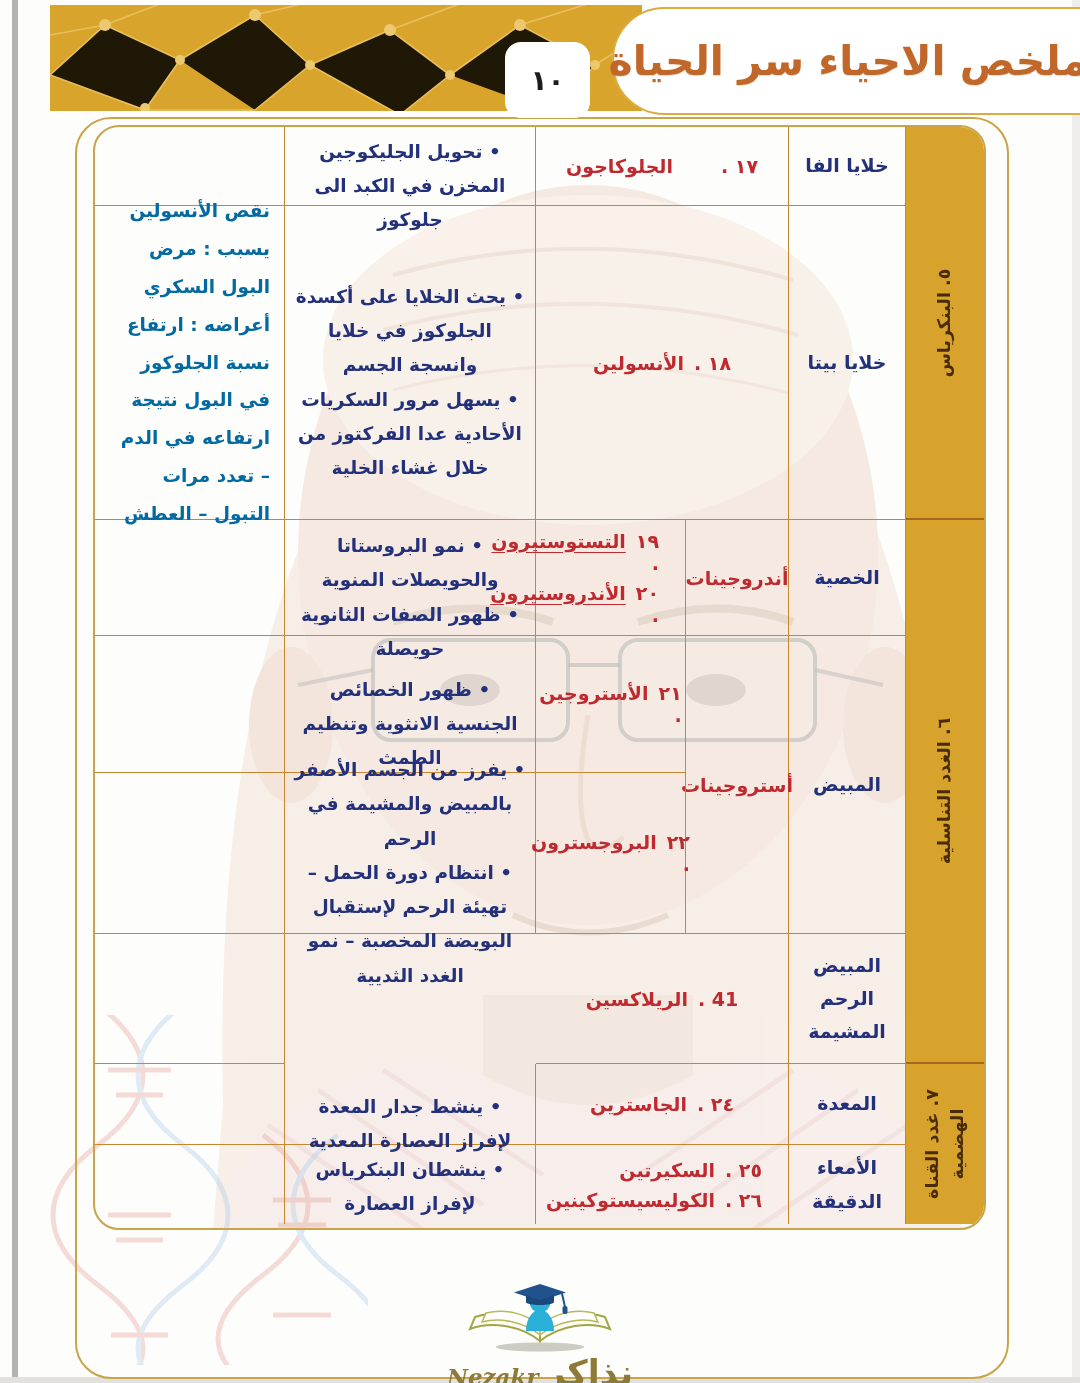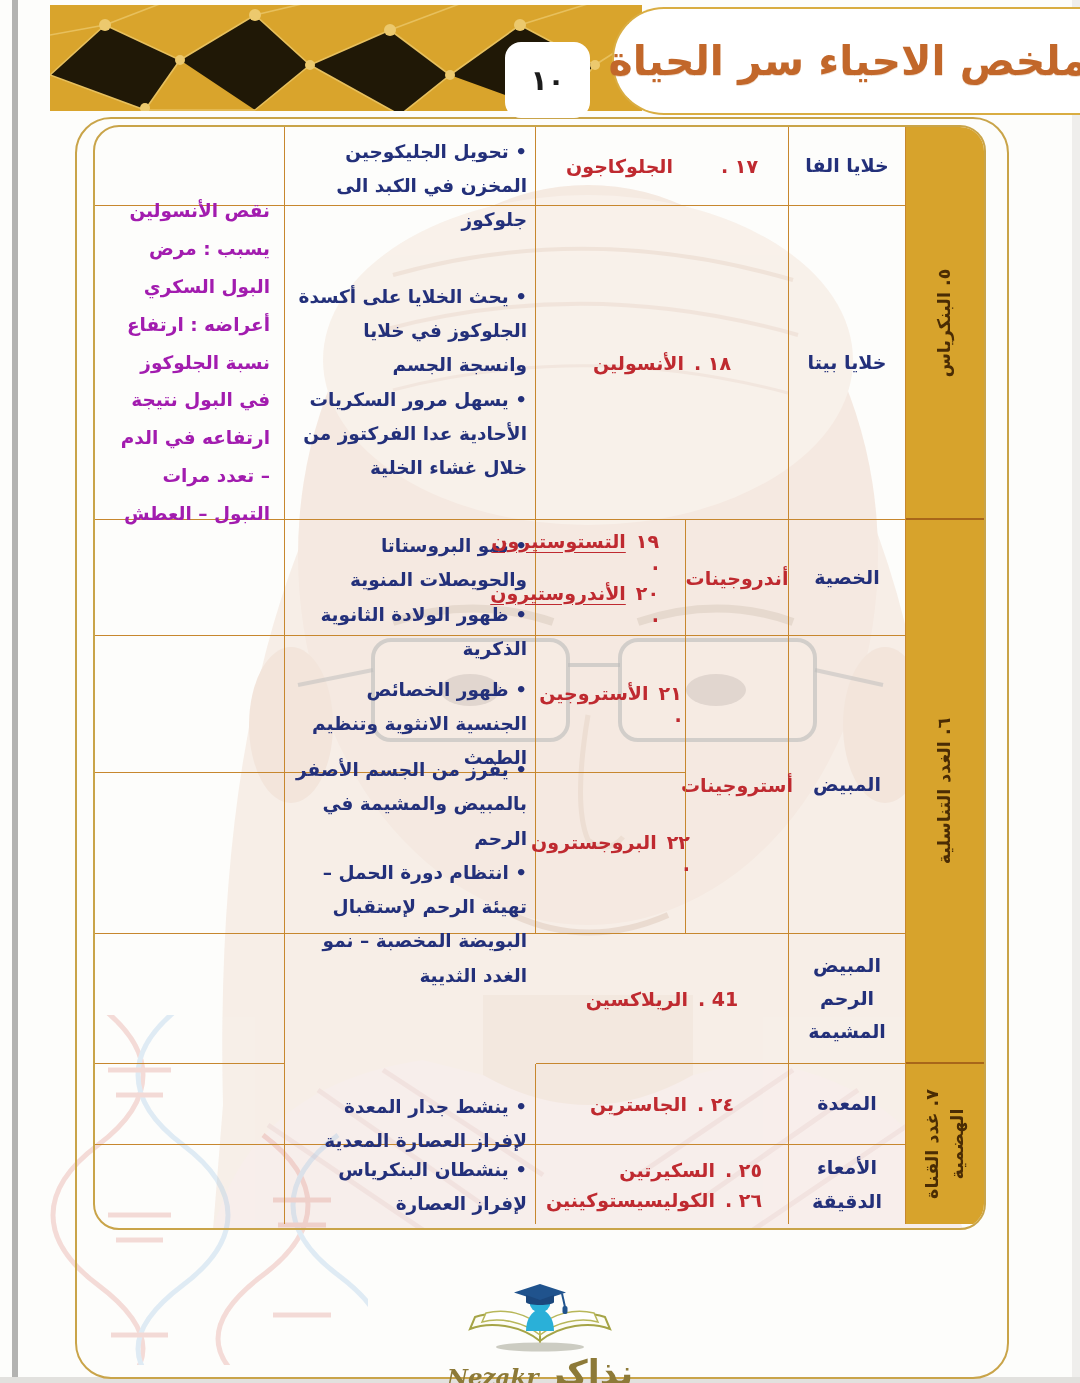--- a/index.html
+++ b/index.html
@@ -31,23 +31,23 @@
   .grid{position:absolute;left:93px;top:125px;width:893px;height:1105px;border:2px solid #c9a449;border-radius:26px;
     overflow:hidden;z-index:1;display:grid;box-sizing:border-box;
     grid-template-columns:190px 251px 150px 103px 117px 78px;
     grid-template-rows:79px 314px 116px 137px 161px 130px 81px 79px;direction:ltr;}
   .cell{position:relative;display:flex;flex-direction:column;justify-content:center;align-items:center;
     border-right:1.6px solid #c7872e;border-bottom:1.6px solid #c7872e;padding:4px 8px;box-sizing:border-box;
     direction:rtl;background:transparent;}
   .cell.nbr{border-right:none;}
   .cell.nbb{border-bottom:none;}
 
-  .fn{color:#23307a;font-weight:bold;font-size:18.5px;line-height:1.85;text-align:right;width:100%;margin-top:40px;}
+  .fn{color:#23307a;font-weight:bold;font-size:18.5px;line-height:1.85;text-align:center;width:100%;margin-top:40px;}
   .fn .item::before{content:"•  ";color:#23307a;}
-  .note{color:#a21caf;font-weight:bold;font-size:18.5px;line-height:2.05;text-align:right;width:100%;padding:0 6px;box-sizing:border-box;}
+  .note{color:#0369a1;font-weight:bold;font-size:18.5px;line-height:2.05;text-align:right;width:100%;padding:0 6px;box-sizing:border-box;}
   .hcell{color:#bf2a30;font-weight:bold;font-size:19px;gap:8px;}
   .hline{display:flex;gap:10px;justify-content:center;align-items:baseline;width:100%;}
   .hline.spread{justify-content:space-between;padding:0 22px;box-sizing:border-box;}
   .hline.start{justify-content:flex-start;padding-right:18px;box-sizing:border-box;}
   .hname.u{text-decoration:underline;text-underline-offset:4px;}
   .gland{color:#23307a;font-weight:bold;font-size:19px;text-align:center;line-height:1.75;}
   .gtype{color:#bf2a30;font-weight:bold;font-size:19px;text-align:center;}
 
   .strip{background:#d7a32c;border-right:none;}
   .strip.sdiv{border-bottom:2px solid #a8661a;}
@@ -186,21 +186,21 @@
       </div>
     </div>
     <div class="cell" style="grid-column:5;grid-row:2">
       <div class="gland">خلايا بيتا</div>
     </div>
 
     <div class="cell" style="grid-column:1;grid-row:3"></div>
     <div class="cell" style="grid-column:2;grid-row:3">
       <div class="fn">
         <div class="item">نمو البروستاتا والحويصلات المنوية</div>
-        <div class="item">ظهور الولادة الثانوية الذكرية</div>
+        <div class="item">ظهور الصفات الثانوية حويصلة</div>
       </div>
     </div>
     <div class="cell hcell" style="grid-column:3;grid-row:3">
       <div class="hline start">
         <span class="hnum">١٩ .</span>
         <span class="hname u">التستوستيرون</span>
       </div>
       <div class="hline start">
         <span class="hnum">٢٠ .</span>
         <span class="hname u">الأندروستيرون</span>

